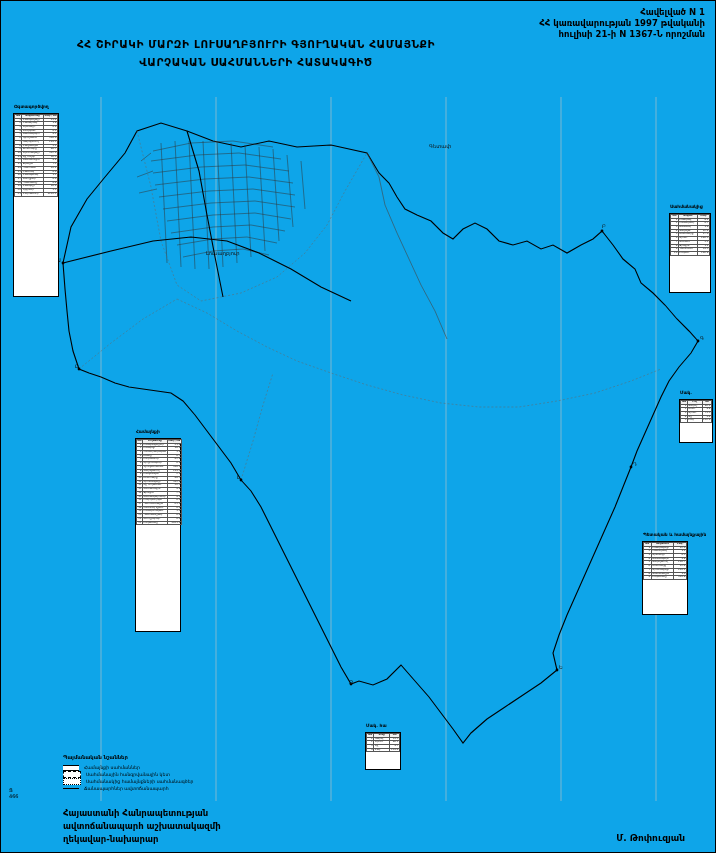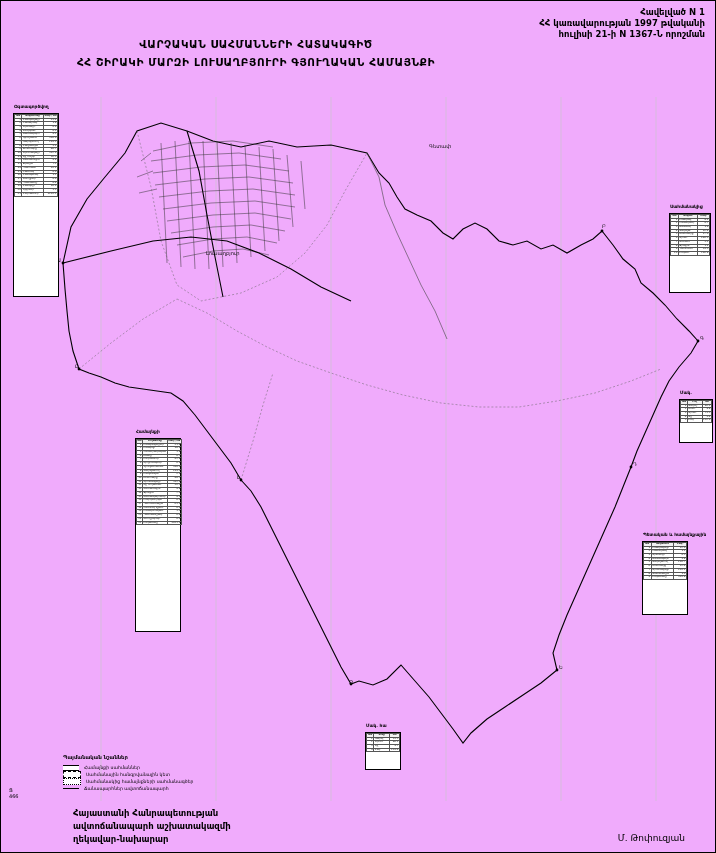--- a/index.html
+++ b/index.html
@@ -13,21 +13,21 @@
     font-family: "DejaVu Sans", sans-serif;
     color: #000000;
     overflow: hidden;
   }
   #page {
     position: relative;
     width: 716px;
     height: 853px;
     box-sizing: border-box;
     border: 1px solid #000;
-    background: #f0abfc;
+    background: #0ea5e9;
   }
   
   .hdr-right {
     position: absolute;
     top: 6px;
     right: 10px;
     text-align: right;
     font-size: 8.5px;
     font-weight: bold;
     line-height: 11px;
@@ -124,28 +124,27 @@
   #legend .sw.s2 { border: 0.7px dotted #000; }
   #legend .sw.s3 { border-top: 1.4px solid #000; height: 0; }
   
   #footer-left {
     position: absolute;
     left: 62px;
     top: 806px;
     font-size: 8.5px;
     font-weight: bold;
     line-height: 13px;
-    margin-left: 10px;
   }
   #footer-right {
     position: absolute;
     right: 30px;
     top: 832px;
     font-size: 9px;
-    font-weight: normal;
+    font-weight: bold;
     text-align: center;
   }
   .corner-mark {
     position: absolute;
     left: 8px;
     top: 786px;
     font-size: 5px;
     line-height: 6px;
   }
   .map-label {
@@ -160,22 +159,22 @@
 
 <div id="page">
 
   <div class="hdr-right">
     <div>Հավելված N 1</div>
     <div>ՀՀ կառավարության 1997 թվականի</div>
     <div>հուլիսի 21-ի N 1367-Ն որոշման</div>
   </div>
 
   <div class="title-block">
+    <div>ՀՀ  ՇԻՐԱԿԻ  ՄԱՐԶԻ  ԼՈՒՍԱՂԲՅՈՒՐԻ  ԳՅՈՒՂԱԿԱՆ  ՀԱՄԱՅՆՔԻ</div>
     <div>ՎԱՐՉԱԿԱՆ  ՍԱՀՄԱՆՆԵՐԻ  ՀԱՏԱԿԱԳԻԾ</div>
-    <div>ՀՀ  ՇԻՐԱԿԻ  ՄԱՐԶԻ  ԼՈՒՍԱՂԲՅՈՒՐԻ  ԳՅՈՒՂԱԿԱՆ  ՀԱՄԱՅՆՔԻ</div>
   </div>
 
   <div id="mapwrap">
     <svg class="map" width="716" height="853" viewBox="0 0 716 853" xmlns="http://www.w3.org/2000/svg">
 
       <g stroke="#c8c8c8" stroke-width="0.6" fill="none">
         <line x1="100" y1="96" x2="100" y2="800"></line>
         <line x1="215" y1="96" x2="215" y2="800"></line>
         <line x1="330" y1="96" x2="330" y2="800"></line>
         <line x1="445" y1="96" x2="445" y2="800"></line>

